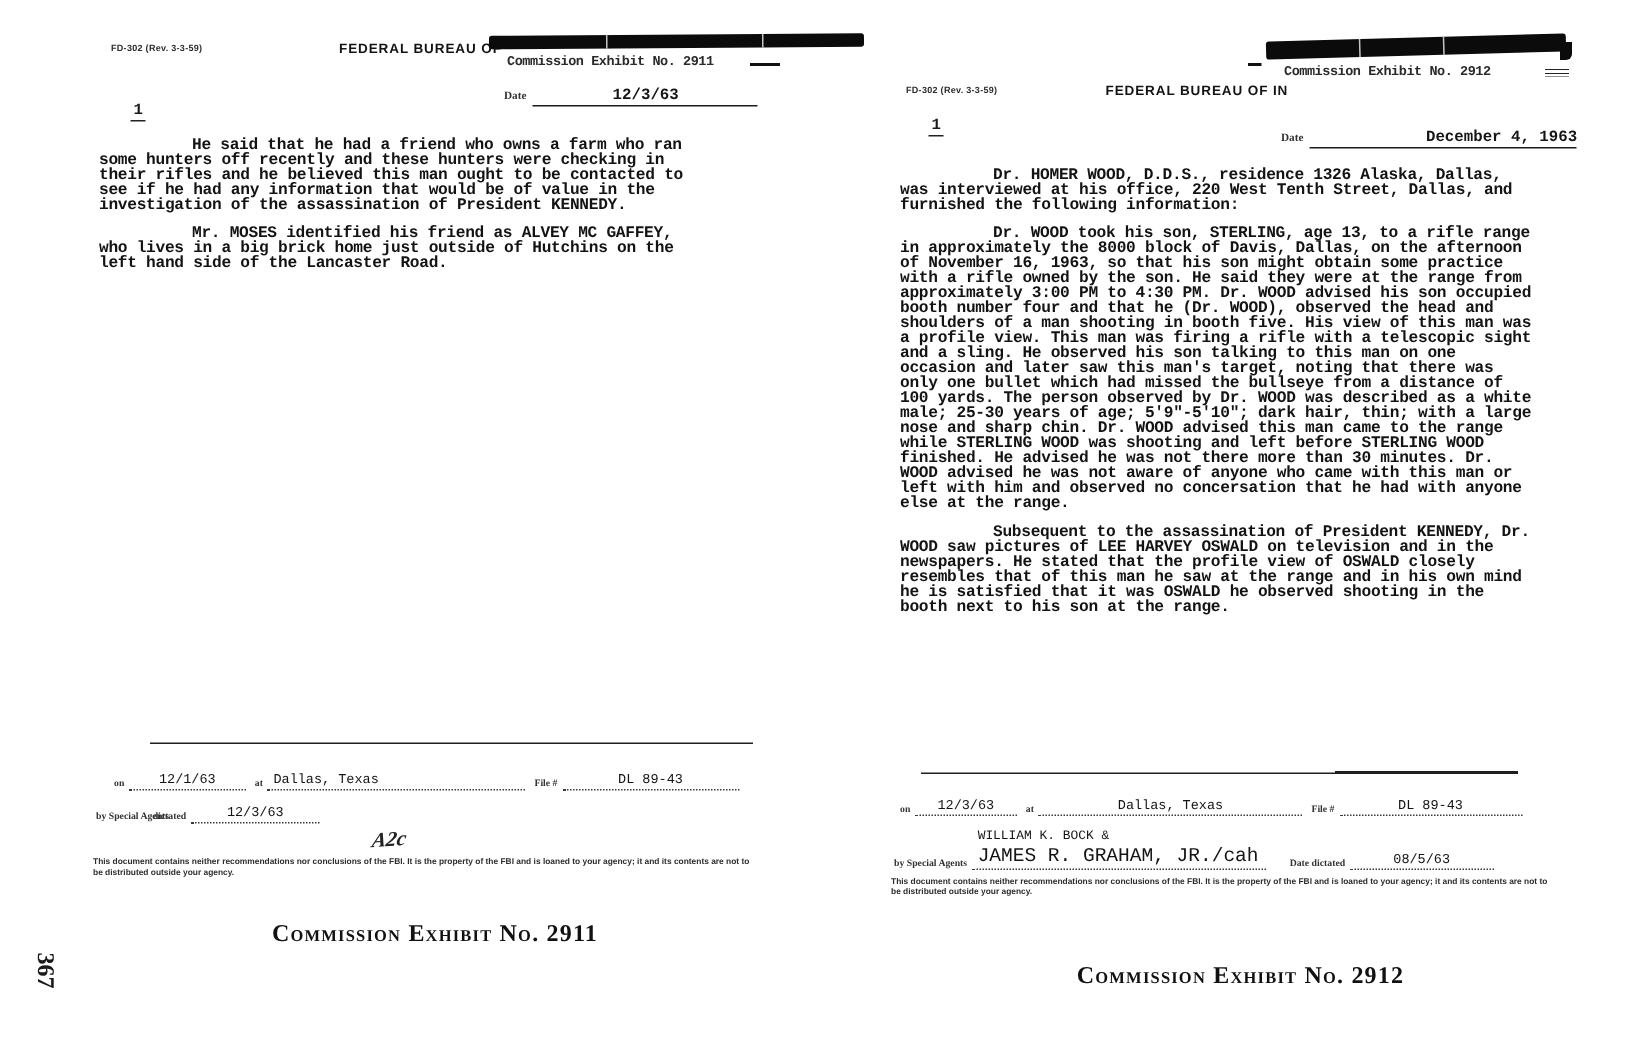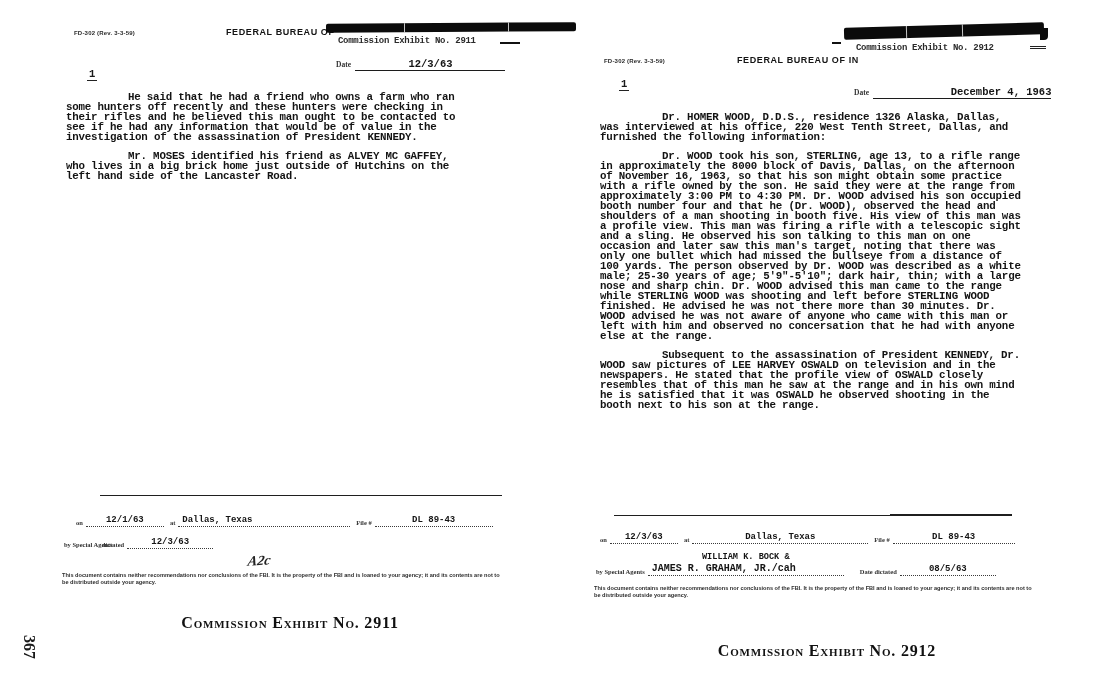--- a/index.html
+++ b/index.html
@@ -19,23 +19,23 @@
   .date-row { position:absolute; white-space:nowrap; }
   .date-label { font-size:7.5px; font-weight:bold; color:#333; font-family:"Liberation Serif",serif; }
   .date-value { font-family:"Liberation Mono",monospace; font-weight:bold; font-size:10.5px; color:#151515; display:inline-block; text-align:center; border-bottom:1.5px solid #1c1c1c; }
   .pagenum { position:absolute; font-family:"Liberation Mono",monospace; font-weight:bold; font-size:10.5px; border-bottom:1px solid #222; padding:0 2px; }
   .bodytext { position:absolute; font-family:"Liberation Mono",monospace; font-weight:bold;
     font-size:10.8px; line-height:10px; letter-spacing:-0.2px; color:#131313; text-align:left; }
   .bodytext p { text-indent:62px; margin-bottom:9px; }
   .rule { position:absolute; border-top:1.6px solid #1f1f1f; }
   .foot-row { position:absolute; display:flex; align-items:flex-end; white-space:nowrap; }
   .foot-label { font-size:6.5px; font-weight:bold; color:#333; font-family:"Liberation Serif",serif; margin:0 3px 1px 0; }
-  .foot-val { font-family:"Liberation Mono",monospace; font-weight:bold; font-size:9px; color:#141414;
+  .foot-val { font-family:"Liberation Mono",monospace; font-weight:normal; font-size:9px; color:#141414;
     display:inline-block; text-align:center; border-bottom:1px dotted #3a3a3a; padding:0 4px 1px; margin-right:6px; }
-  .stack { display:flex; flex-direction:column; align-items:center; }
+  .stack { display:flex; flex-direction:column; align-items:flex-start; }
   .stack .noline { border-bottom:none; margin-bottom:0; text-align:left; }
   .fineprint { position:absolute; font-size:5.6px; line-height:7px; font-weight:bold; color:#2e2e2e; font-family:"Liberation Sans",sans-serif; }
   .handwriting { position:absolute; font-family:"Liberation Serif",serif; font-style:italic; font-weight:bold;
     font-size:14px; color:#222; transform:skewX(-12deg) rotate(-4deg); }
   .caption { position:absolute; font-family:"Liberation Serif",serif; font-variant:small-caps;
     font-size:16px; letter-spacing:.8px; color:#111; text-align:center; font-weight:600; }
   .margin-num { position:absolute; left:14px; top:638px; font-family:"Liberation Serif",serif;
     font-weight:bold; font-size:16px; transform:rotate(90deg); transform-origin:center; width:30px; text-align:center; }
   .bar-hook { position:absolute; width:8px; height:12px; background:#0b0b0b; border-radius:0 0 4px 0; }
 </style>
@@ -132,21 +132,21 @@
       <span class="foot-label">at</span>
       <span class="foot-val" style="width:176px;">Dallas, Texas</span>
       <span class="foot-label">File #</span>
       <span class="foot-val" style="width:122px;">DL 89-43</span>
     </div>
 
     <div class="foot-row" style="left:4px; top:532px;">
       <span class="foot-label">by Special Agents</span>
       <span class="stack">
         <span class="foot-val noline" style="font-size:8.6px;">WILLIAM K. BOCK &amp;</span>
-        <span class="foot-val" style="width:196px; font-size:10px; text-align:left;">JAMES R. GRAHAM, JR./cah</span>
+        <span class="foot-val" style="width:196px; font-size:13px; text-align:left;">JAMES R. GRAHAM, JR./cah</span>
       </span>
       <span class="foot-label" style="margin-left:10px;">Date dictated</span>
       <span class="foot-val" style="width:96px;">08/5/63</span>
     </div>
 
     <div class="fineprint" style="left:2px; top:565px; width:440px;">This document contains neither recommendations nor conclusions of the FBI. It is the property of the FBI and is loaned to your agency; it and its contents are not to be distributed outside your agency.</div>
 
     <div class="caption" style="left:55px; top:622px; width:360px;">Commission Exhibit No. 2912</div>
   </div>
 

